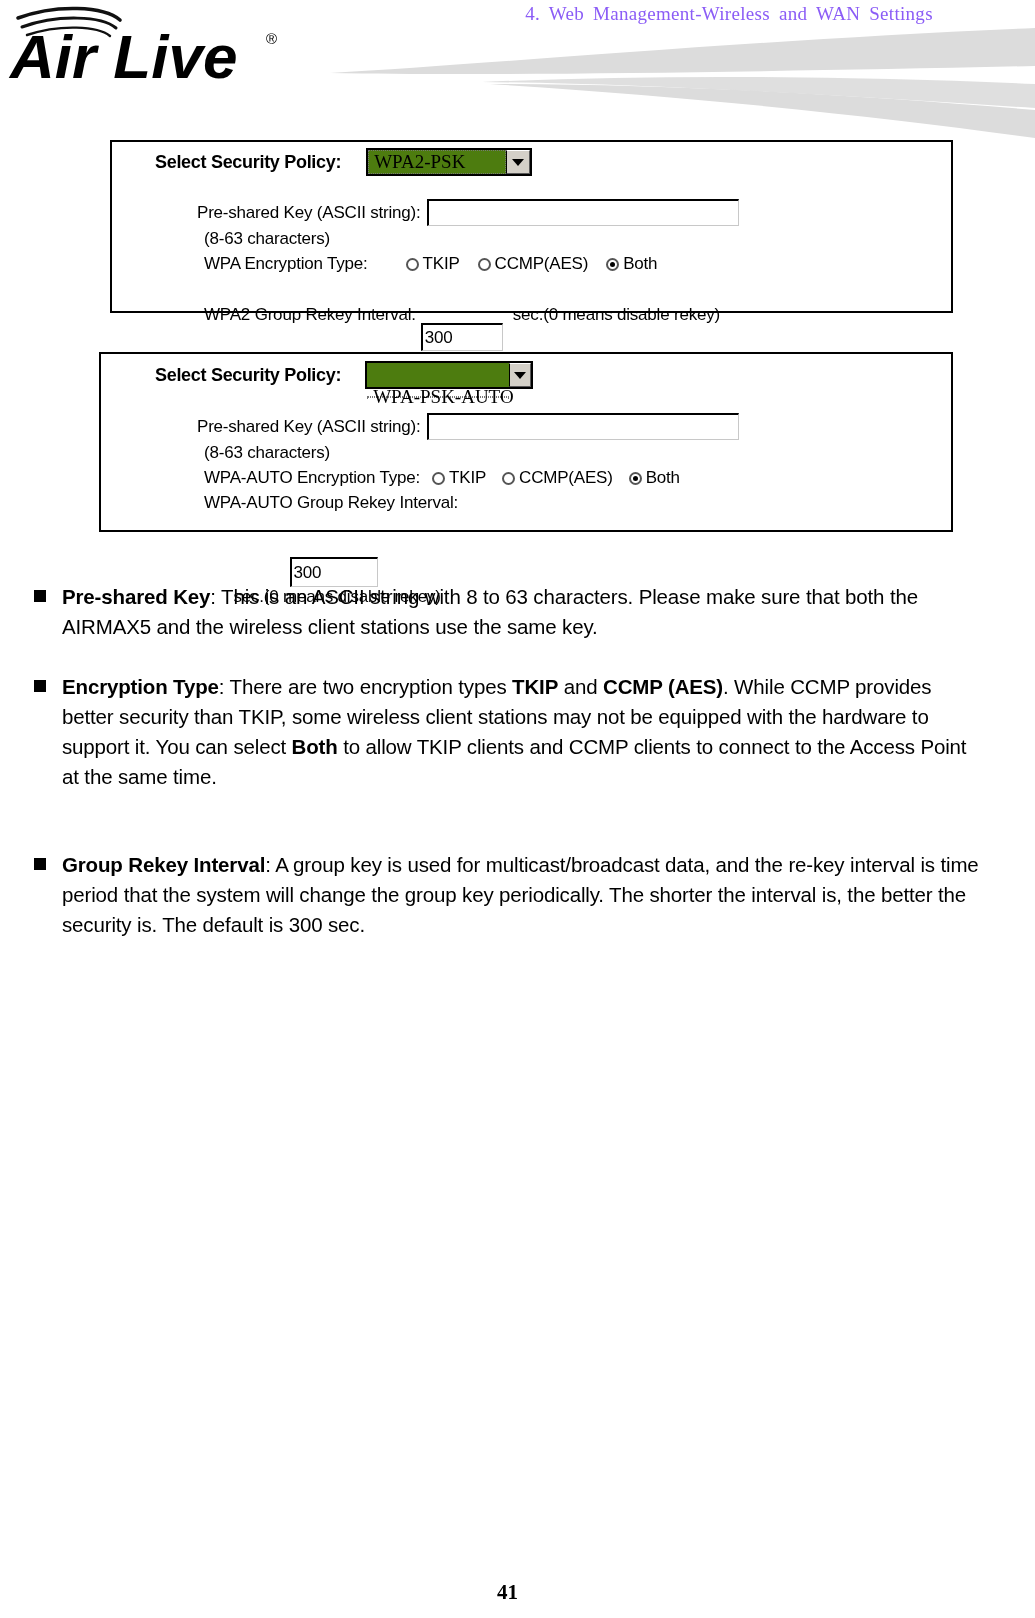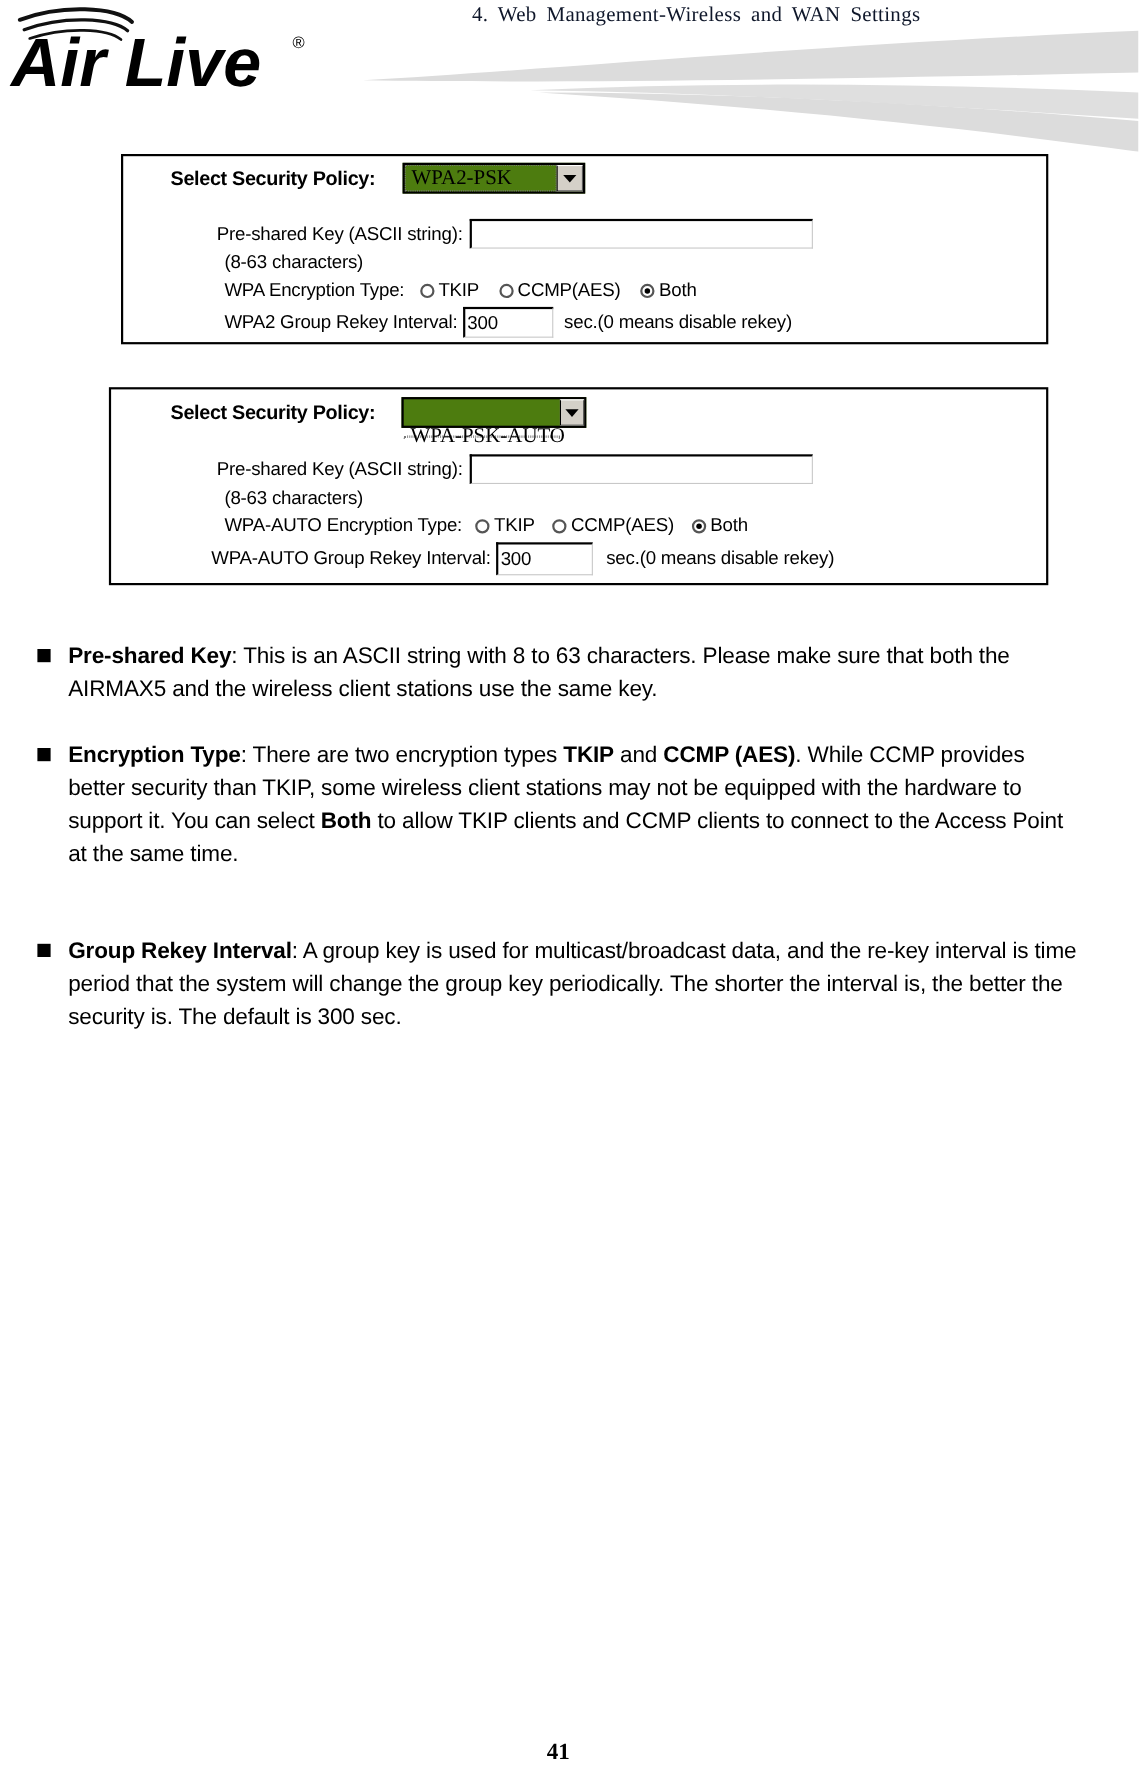--- a/index.html
+++ b/index.html
@@ -21,26 +21,26 @@
     position: absolute;
     left: 0; top: 0;
     width: 1035px;
     height: 138px;
   }
   #header-title {
     position: absolute;
     right: 6px;
     top: 3px;
     width: 600px;
-    text-align: left;
+    text-align: center;
     font-family: "Liberation Serif", serif;
     font-size: 19px;
     letter-spacing: 0.3px;
     word-spacing: 4px;
-    color: #0f172a;
+    color: #8b5cf6;
     white-space: nowrap;
   }
   #brand-logo {
     position: absolute;
     left: 8px;
     top: 2px;
     width: 300px;
     height: 92px;
   }
   #header-swoosh {
@@ -138,21 +138,21 @@
     border-bottom: 1px solid #c8c8c8;
     background: #ffffff;
     box-sizing: border-box;
     font-family: "Liberation Sans", sans-serif;
     font-size: 17px;
     padding: 0 2px;
     display: flex;
     align-items: center;
   }
   .psk-input { width: 312px; height: 27px; }
-  .rekey-input { width: 82px; height: 28px; }
+  .rekey-input { width: 82px; height: 28px; margin-top: 44px; }
   .rekey-input.wide { width: 88px; height: 30px; }
 
   .radio-group {
     display: flex;
     align-items: center;
   }
   .radio-item {
     display: flex;
     align-items: center;
     white-space: nowrap;
@@ -262,21 +262,21 @@
 
   <div class="field-line" style="left:85px; top:57px;">
     <span>Pre-shared Key (ASCII string):</span>
     <span class="text-input psk-input" style="margin-left:6px;"></span>
   </div>
 
   <div class="field-line" style="left:92px; top:87px;">
     <span>(8-63 characters)</span>
   </div>
 
-  <div class="field-line" style="left:92px; top:112px;">
+  <div class="field-line" style="left:92px; top:112px;gap:24px;">
     <span>WPA Encryption Type:</span>
     <span class="radio-group" style="margin-left:14px;">
       <span class="radio-item" style="margin-right:18px;">
         <span class="radio-dot"></span>
         <span>TKIP</span>
       </span>
       <span class="radio-item" style="margin-right:18px;">
         <span class="radio-dot"></span>
         <span>CCMP(AES)</span>
       </span>
@@ -324,21 +324,21 @@
         <span class="radio-dot"></span>
         <span>CCMP(AES)</span>
       </span>
       <span class="radio-item">
         <span class="radio-dot checked"></span>
         <span>Both</span>
       </span>
     </span>
   </div>
 
-  <div class="field-line" style="left:91px; top:139px;">
+  <div class="field-line" style="left:103px; top:139px;flex-direction:column;">
     <span>WPA-AUTO Group Rekey Interval:</span>
     <span class="text-input rekey-input wide" style="margin-left:5px;">300</span>
     <span style="margin-left:12px;">sec.(0 means disable rekey)</span>
   </div>
 </div>
 
 <div class="bullet-block" style="left:34px; top:582px; width:948px;">
   <span class="bullet-marker"></span>
   <div class="bullet-text">
     <b>Pre-shared Key</b><span>: This is an ASCII string with 8 to 63 characters. Please make sure that both the AIRMAX5 and the wireless client stations use the same key.</span>

